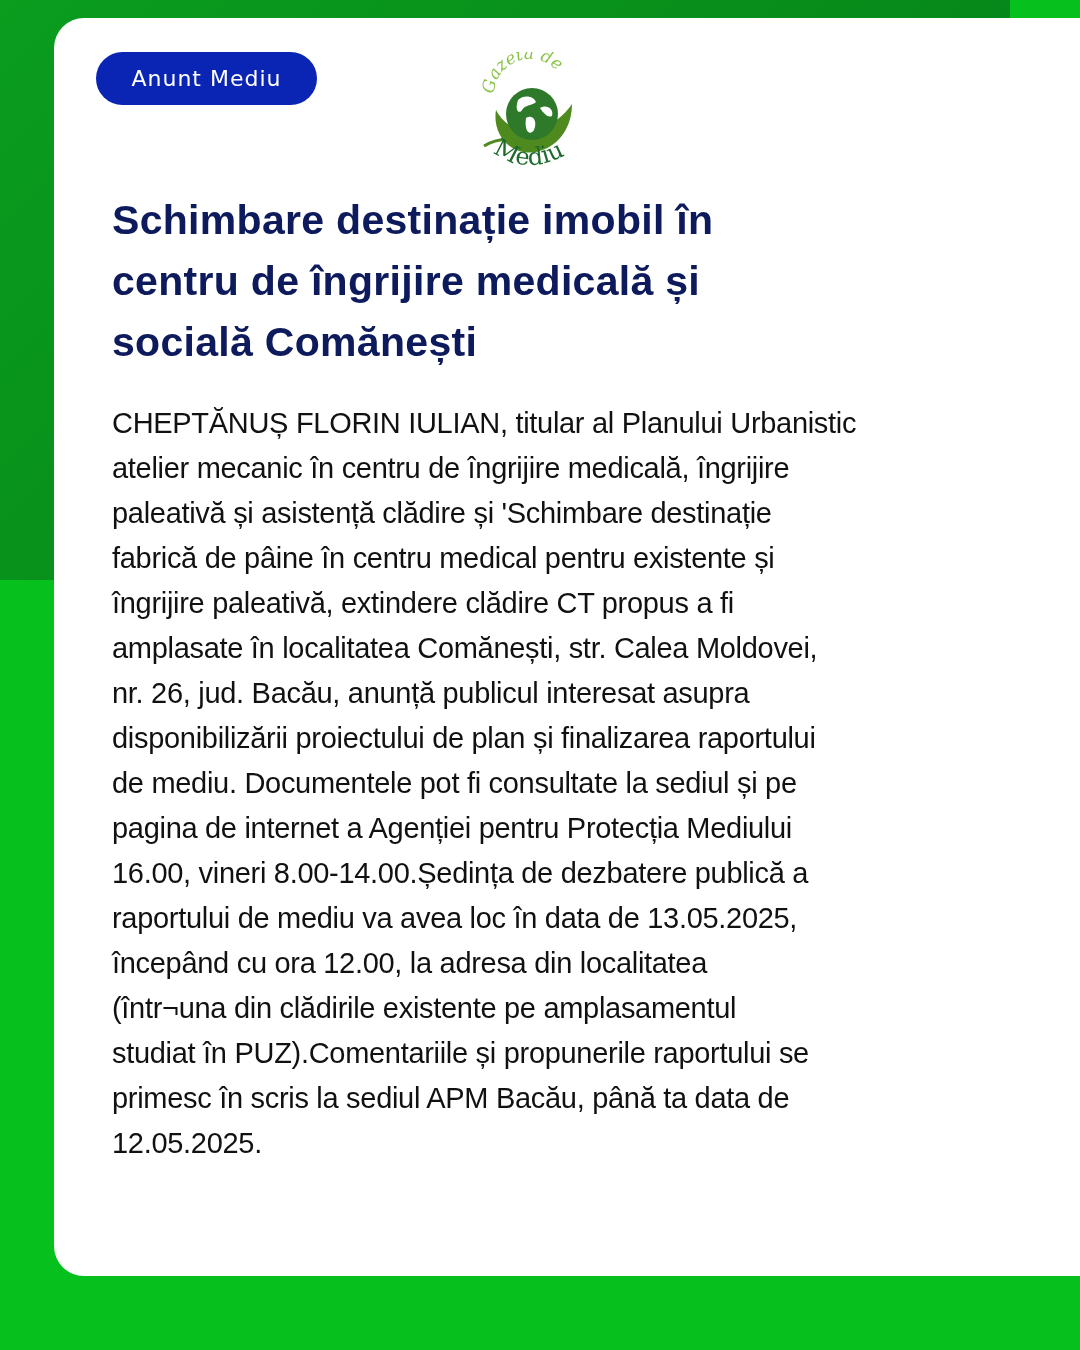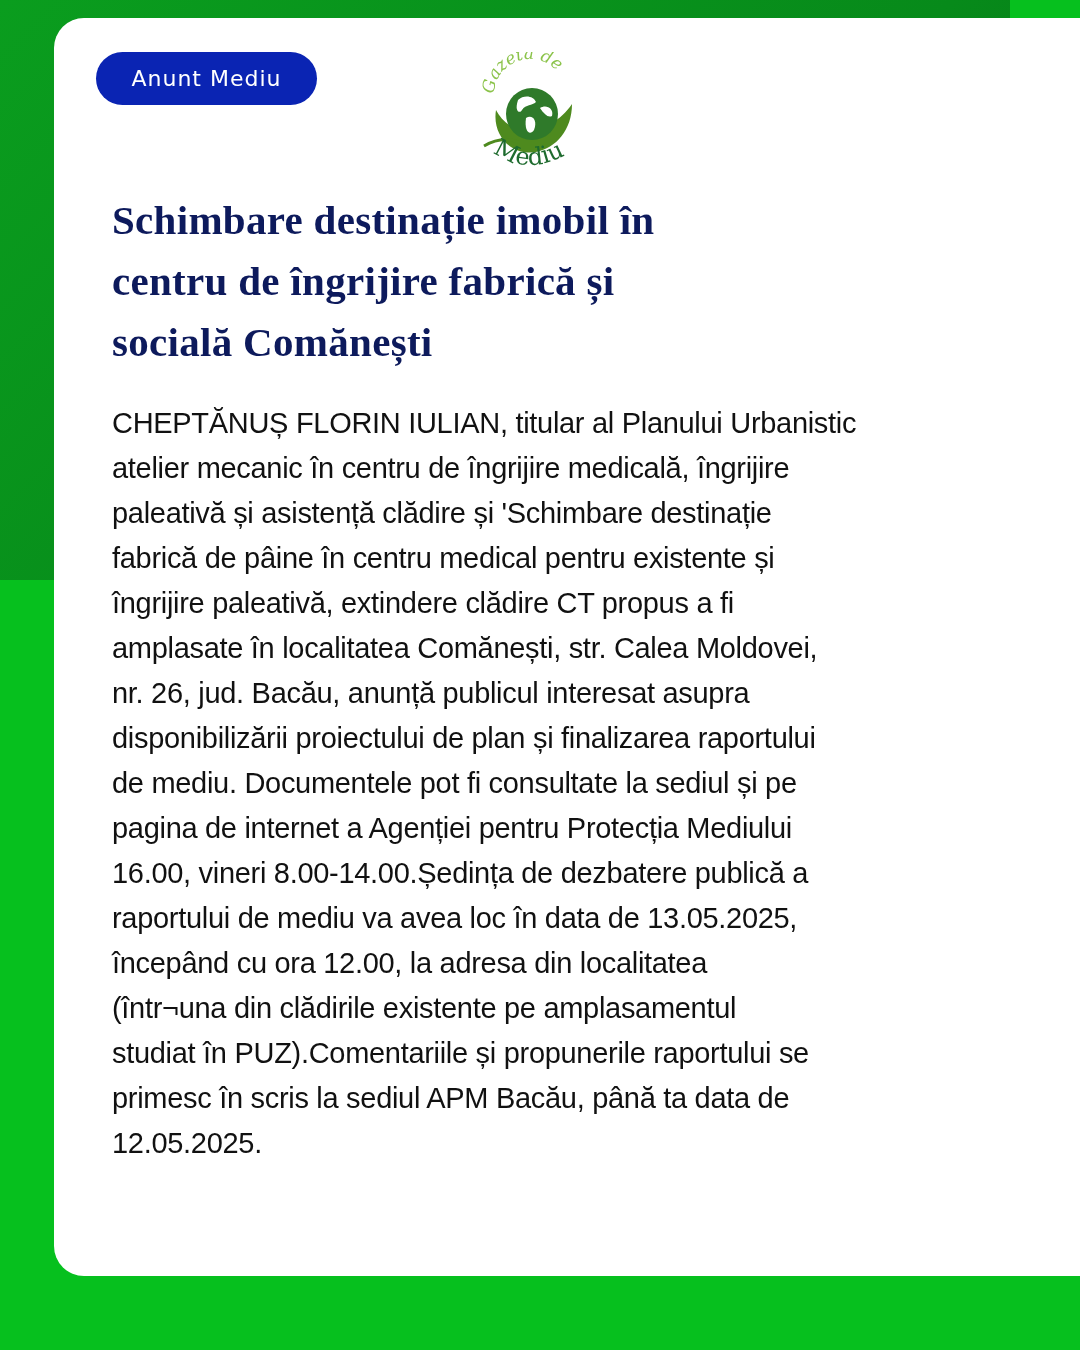--- a/index.html
+++ b/index.html
@@ -18,21 +18,21 @@
   }
   .badge {
     position: absolute; left: 42px; top: 34px; width: 221px; height: 53px;
     background: #0a24b3; color: #ffffff; border-radius: 27px;
     font-family: "DejaVu Sans", sans-serif; font-size: 22px; letter-spacing: 1px;
     display: flex; align-items: center; justify-content: center;
   }
   .logo { position: absolute; left: 420px; top: 34px; width: 112px; height: 126px; }
   .title {
     position: absolute; left: 58px; top: 172px; width: 880px;
-    color: #0d1a5c; font-family: Liberation Serif, serif; font-weight: bold;
+    color: #0d1a5c; font-family: Liberation Sans, sans-serif; font-weight: bold;
     font-size: 41px; line-height: 61px; letter-spacing: 0.3px;
   }
   .title .line { display: block; white-space: nowrap; }
   .body-text {
     position: absolute; left: 58px; top: 383px; width: 880px;
     color: #111111; font-family: "Liberation Sans", sans-serif;
     font-size: 29px; line-height: 45px; letter-spacing: -0.3px;
   }
   .body-text .line { display: block; white-space: nowrap; }
 </style>
@@ -62,21 +62,21 @@
       <path d="M66,56 C72,52 80,56 78,64 C74,66 70,62 66,56 Z" fill="#ffffff"></path>
       <path d="M10,94 C24,86 34,86 44,90" stroke="#4e8a1e" stroke-width="3" fill="none"></path>
       <text font-family="DejaVu Serif, serif" font-size="24" fill="#1e6b2e">
         <textPath href="#arcBot" startOffset="6">Mediu</textPath>
       </text>
     </svg>
   </div>
 
   <h1 class="title" style="margin:0;">
     <span class="line">Schimbare destinație imobil în</span>
-    <span class="line">centru de îngrijire fabrică și</span>
+    <span class="line">centru de îngrijire medicală și</span>
     <span class="line">socială Comănești</span>
   </h1>
 
   <div class="body-text">
     <span class="line">CHEPTĂNUȘ FLORIN IULIAN, titular al Planului Urbanistic</span>
     <span class="line">atelier mecanic în centru de îngrijire medicală, îngrijire</span>
     <span class="line">paleativă și asistență clădire și 'Schimbare destinație</span>
     <span class="line">fabrică de pâine în centru medical pentru existente și</span>
     <span class="line">îngrijire paleativă, extindere clădire CT propus a fi</span>
     <span class="line">amplasate în localitatea Comănești, str. Calea Moldovei,</span>

